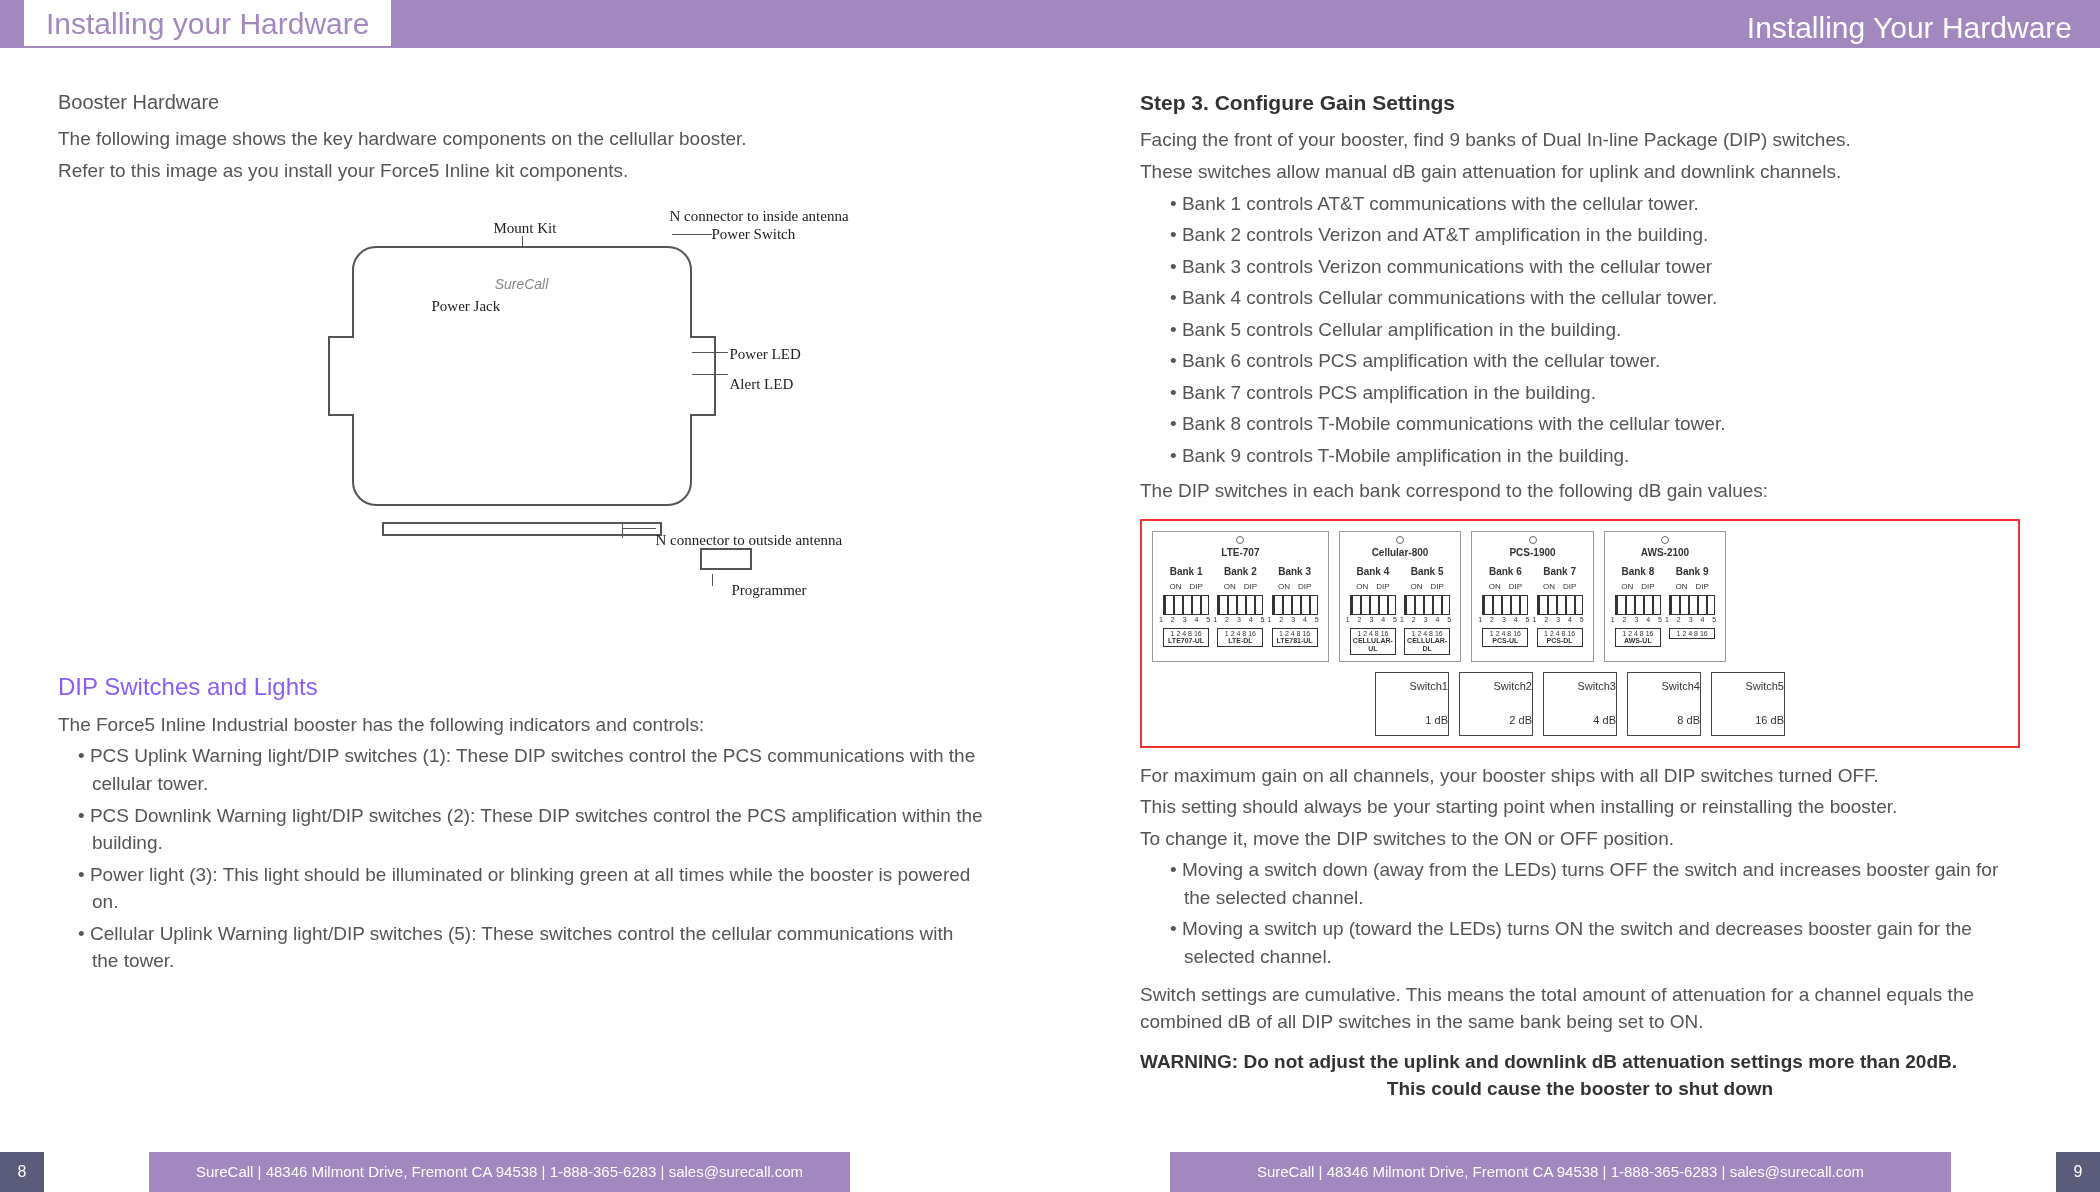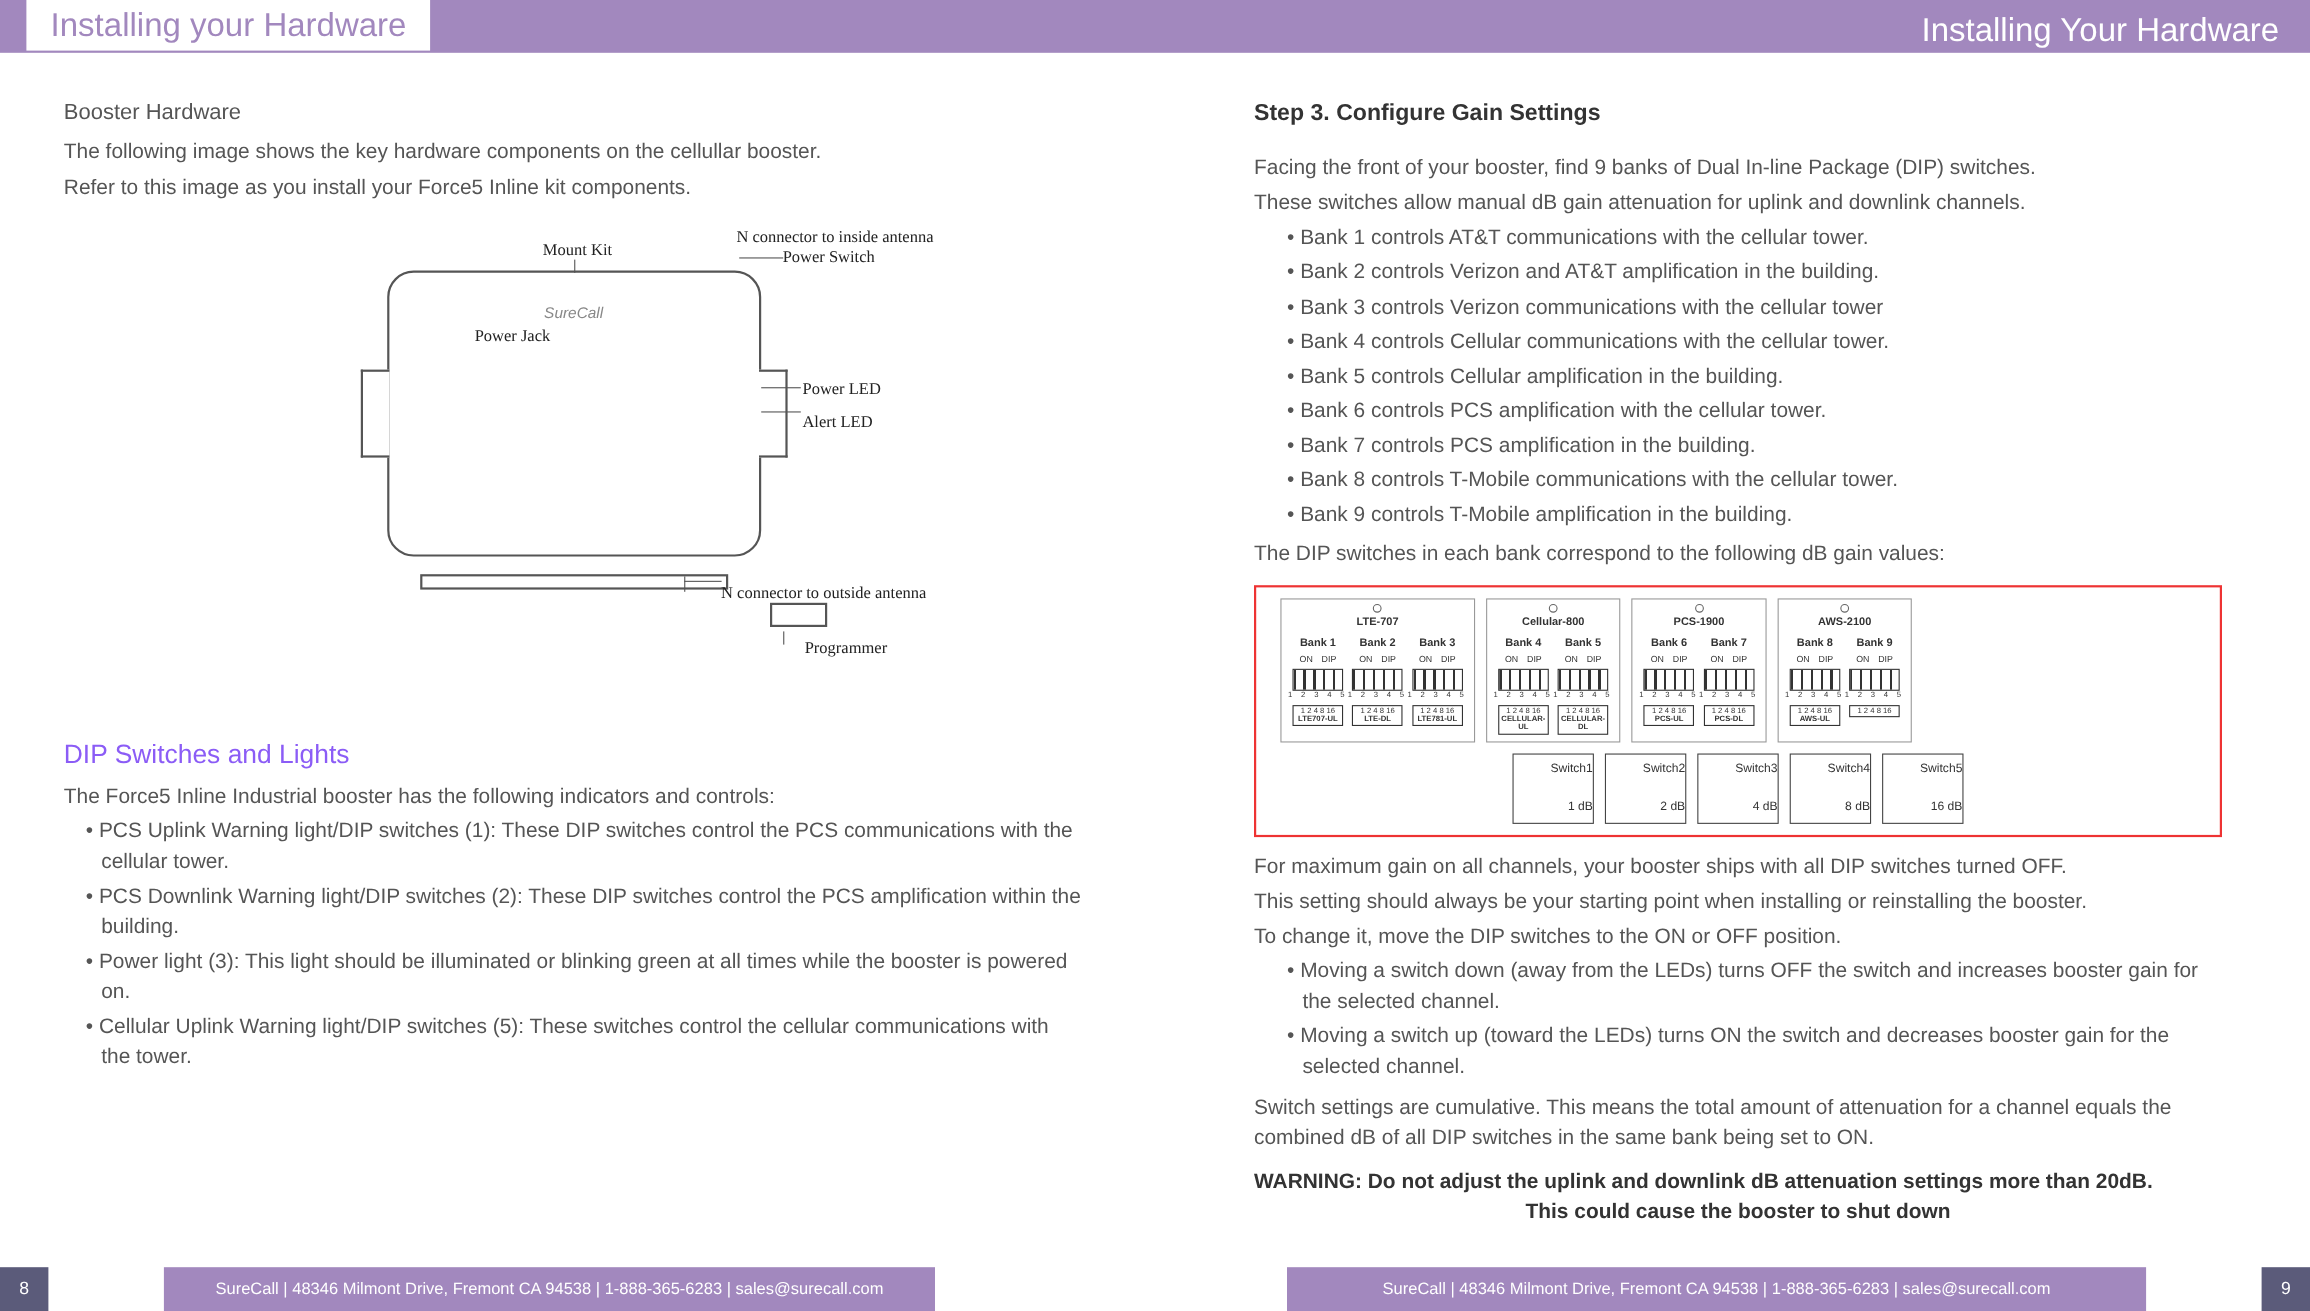--- a/index.html
+++ b/index.html
@@ -16,26 +16,26 @@
   .hw-diagram { margin:18px auto 24px; width:580px; height:410px; position:relative; }
   .hw-box { position:absolute; left:120px; top:40px; width:340px; height:260px; border:2px solid #555; border-radius:24px; background:#fff; }
   .hw-box::after { content:'SureCall'; position:absolute; left:50%; top:26px; transform:translateX(-50%); font-style:italic; font-size:14px; color:#888; }
   .hw-mount { position:absolute; width:26px; height:80px; background:#fff; border:2px solid #555; top:130px; }
   .hw-mount.l { left:96px; border-right:none; }
   .hw-mount.r { right:96px; border-left:none; }
   .hw-botplate { position:absolute; left:150px; bottom:80px; width:280px; height:14px; border:2px solid #555; }
   .hw-prog { position:absolute; right:60px; bottom:46px; width:52px; height:22px; border:2px solid #555; }
   .lbl { position:absolute; font-family:"Times New Roman",serif; font-size:15px; color:#222; white-space:nowrap; }
   .lead { position:absolute; background:#555; }
-  .step-h { font-weight:700; font-size:21px; margin-bottom:21px; }
+  .step-h { font-weight:700; font-size:21px; margin-bottom:8px; }
   ul.plain { list-style:none; }
   ul.plain li { text-indent:-14px; padding-left:34px; margin-bottom:4px; color:#555; font-size:19px; }
   ul.plain li::before { content:"• "; }
   ul.sub li { padding-left:44px; }
-  .dip-fig { border:2px solid #e33; padding:10px 22px; margin:10px 0 14px; display:flex; flex-direction:column; gap:10px; font-size:11px; }
+  .dip-fig { border:2px solid #e33; padding:10px 10px; margin:10px 0 14px; display:flex; flex-direction:column; gap:10px; font-size:11px; }
   .dip-row { display:flex; gap:10px; }
   .dip-group { border:1px solid #999; padding:4px 6px 6px; display:flex; flex-direction:column; align-items:center; }
   .dip-led { width:8px; height:8px; border-radius:50%; border:1px solid #666; margin-bottom:2px; }
   .dip-gname { font-weight:700; font-size:10px; margin-bottom:4px; }
   .dip-banks { display:flex; gap:0; }
   .dip-bank { display:flex; flex-direction:column; align-items:center; }
   .dip-bname { font-weight:700; font-size:10px; margin-bottom:2px; }
   .dip-odp { display:flex; gap:8px; font-size:8px; }
   .dip-sw { width:46px; height:20px; border:1px solid #333; margin-top:2px; background:repeating-linear-gradient(90deg,#333 0 2px,#fff 2px 9px); }
   .dip-nums { font-size:7px; letter-spacing:3px; }

